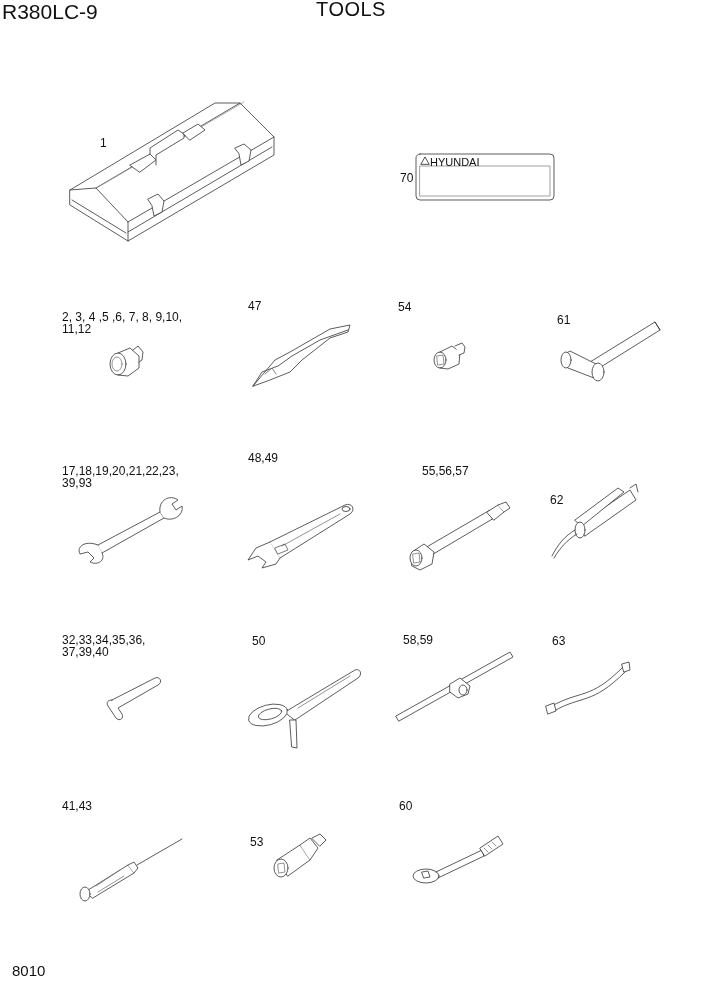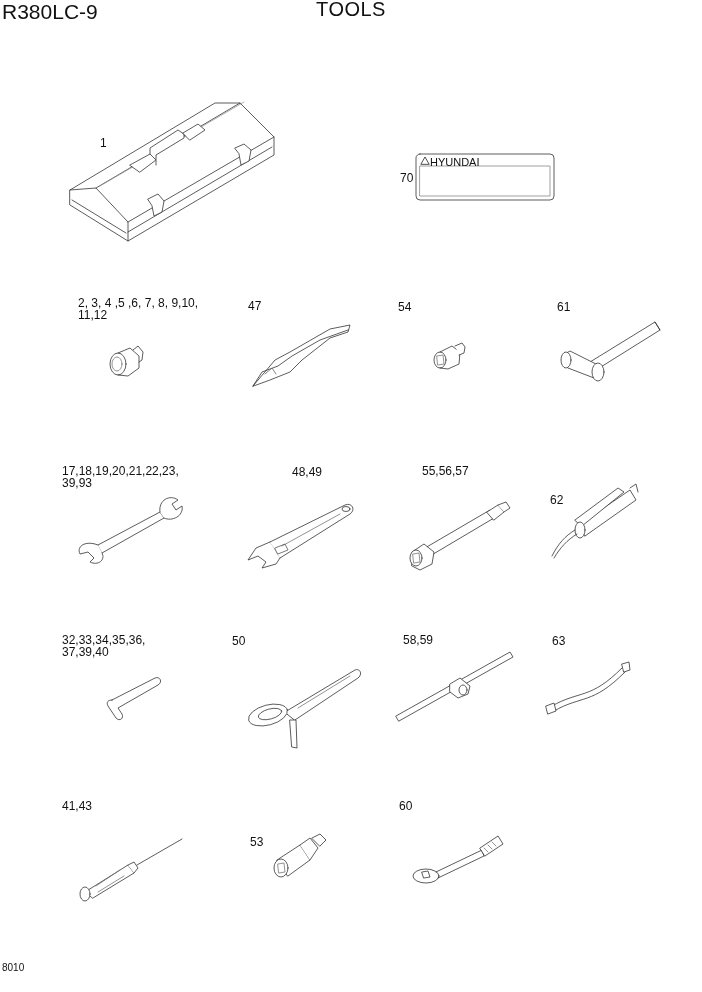--- a/index.html
+++ b/index.html
@@ -1,46 +1,46 @@
 <!DOCTYPE html>
 <html><head>
 <meta charset="utf-8">
 <style>
   html, body { margin:0; padding:0; background:#ffffff; }
   body { width:702px; height:992px; position:relative; overflow:hidden;
          font-family:"Liberation Sans", sans-serif; color:#111; }
   .hdr-model { position:absolute; left:2px; top:0px; font-size:21px; }
   .hdr-title { position:absolute; left:0; width:702px; top:-2px; text-align:center; font-size:20px; letter-spacing:0.5px; }
-  .footer { position:absolute; left:2px; top:962px; font-size:10px; }
+  .footer { position:absolute; left:12px; top:962px; font-size:15px; }
   .lbl { position:absolute; font-size:12px; line-height:12px; white-space:pre; }
   svg.art { position:absolute; left:0; top:0; }
   svg.art * { vector-effect: non-scaling-stroke; }
   .part { position:absolute; }
 </style>
 </head>
 <body>
 
 <div class="hdr-model">R380LC-9</div>
 <div class="hdr-title">TOOLS</div>
 
 <div class="lbl" style="left:100px;top:137px;">1</div>
 <div class="lbl" style="left:400px;top:140px;margin-top:32px;">70</div>
-<div class="lbl" style="left:62px;top:297px;margin-left:16px;">2, 3, 4 ,5 ,6, 7, 8, 9,10,
+<div class="lbl" style="left:62px;top:311px;">2, 3, 4 ,5 ,6, 7, 8, 9,10,
 11,12</div>
 <div class="lbl" style="left:248px;top:300px;">47</div>
 <div class="lbl" style="left:398px;top:301px;">54</div>
-<div class="lbl" style="left:548px;top:301px;padding-left:9px;">61</div>
+<div class="lbl" style="left:548px;top:314px;padding-left:9px;">61</div>
 <div class="lbl" style="left:62px;top:465px;">17,18,19,20,21,22,23,
 39,93</div>
-<div class="lbl" style="left:248px;top:466px;margin-left:44px;">48,49</div>
+<div class="lbl" style="left:248px;top:452px;">48,49</div>
 <div class="lbl" style="left:398px;top:465px;padding-left:24px;">55,56,57</div>
 <div class="lbl" style="left:550px;top:494px;">62</div>
 <div class="lbl" style="left:62px;top:634px;">32,33,34,35,36,
 37,39,40</div>
-<div class="lbl" style="left:232px;top:635px;">50</div>
+<div class="lbl" style="left:252px;top:635px;">50</div>
 <div class="lbl" style="left:403px;top:634px;">58,59</div>
 <div class="lbl" style="left:552px;top:635px;">63</div>
 <div class="lbl" style="left:62px;top:800px;">41,43</div>
 <div class="lbl" style="left:250px;top:836px;">53</div>
 <div class="lbl" style="left:399px;top:800px;">60</div>
 
 <svg class="art" width="702" height="992" viewBox="0 0 702 992" fill="none" stroke="#333" stroke-width="0.8" stroke-linejoin="round" stroke-linecap="round">
 
   <g>
     <path d="M70 190 L215 103 L240 103 L274 137 L274 155 L128 241 L70 205 Z" fill="#fff"></path>

